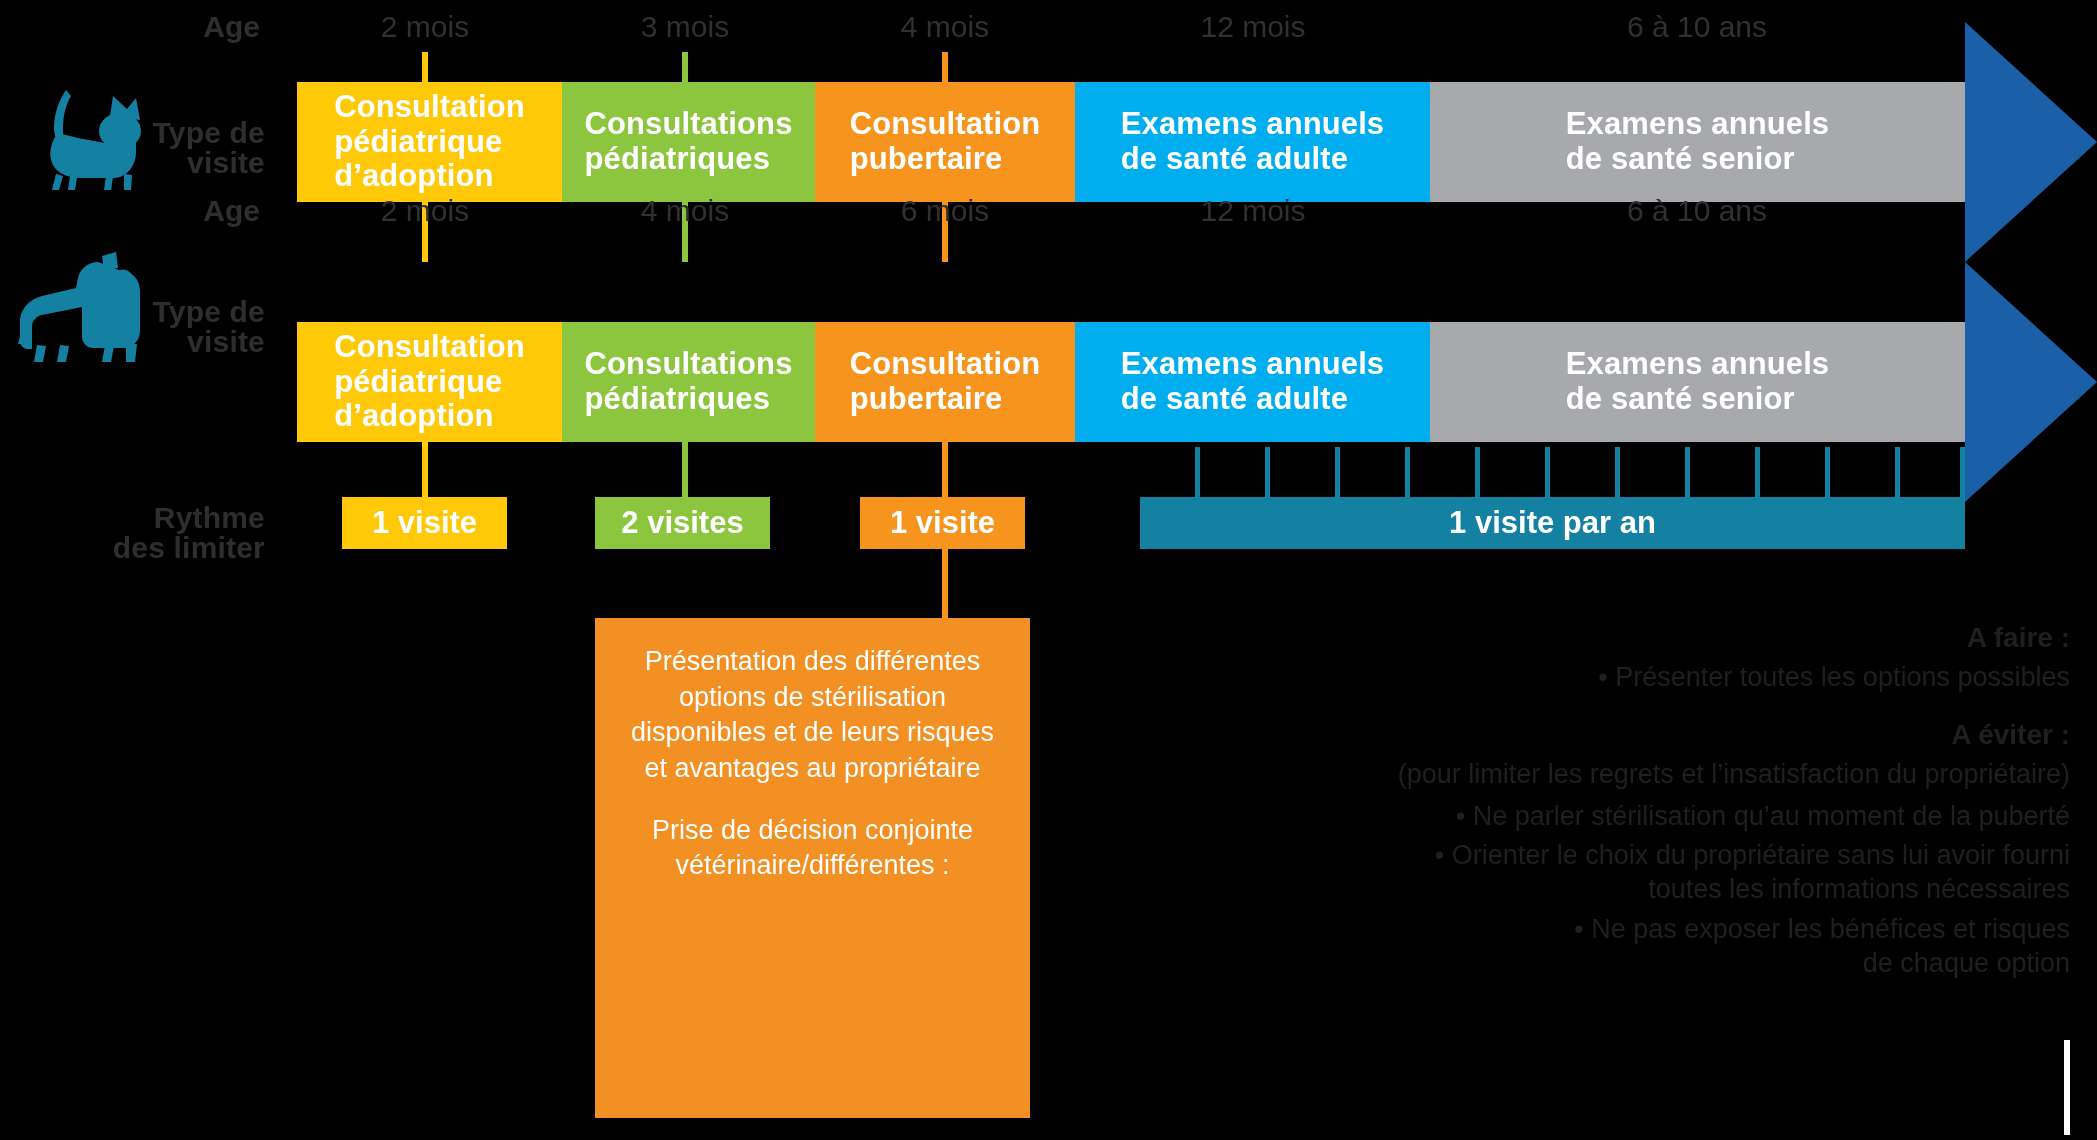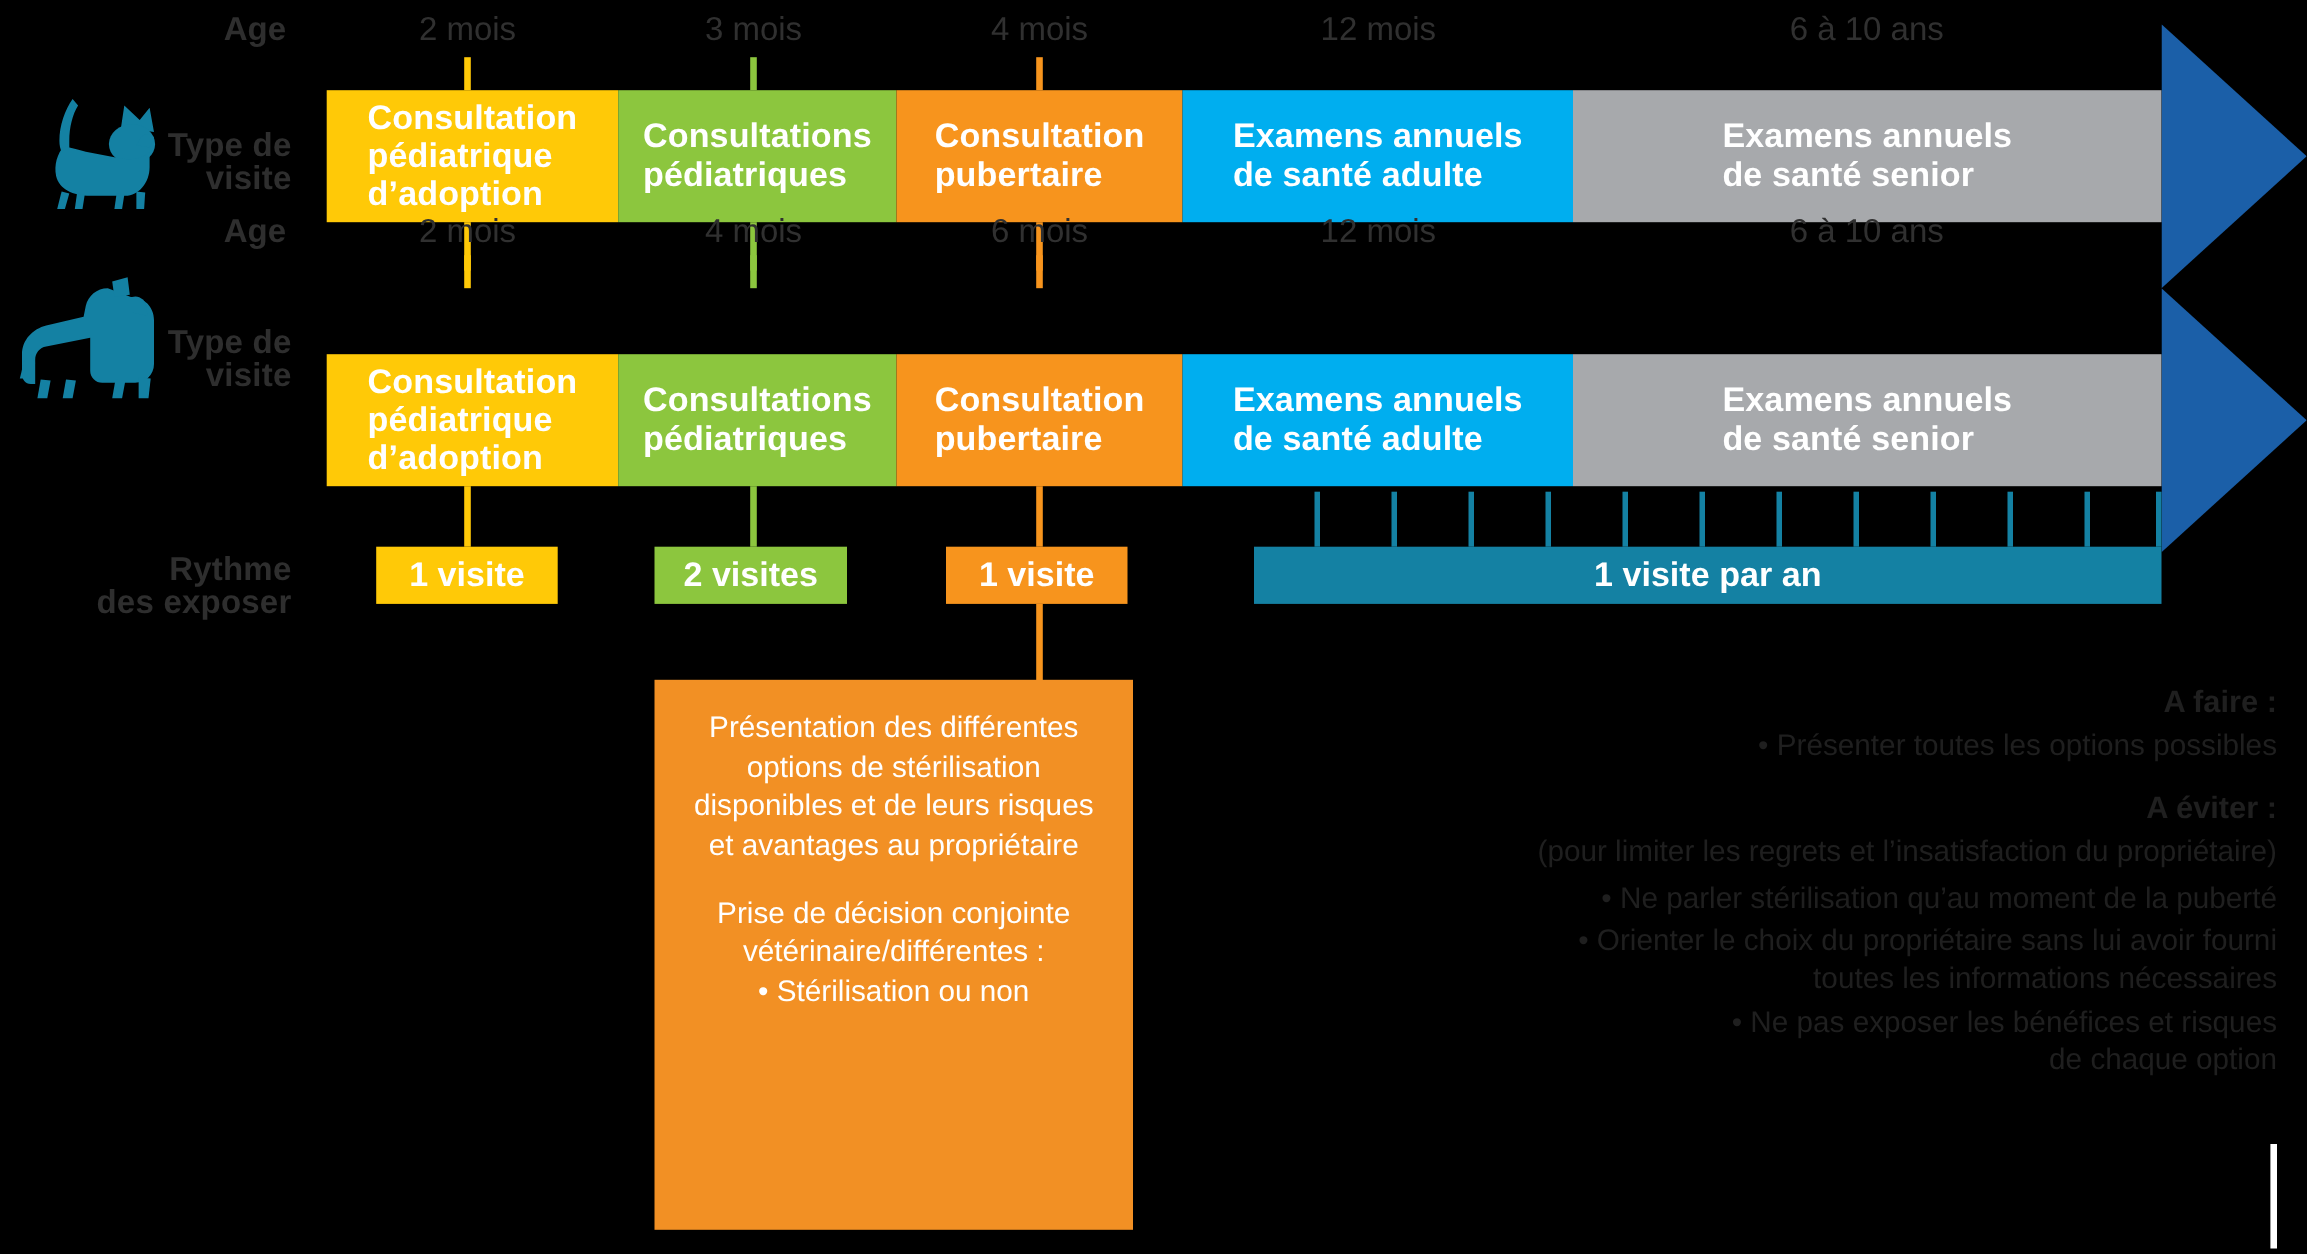--- a/index.html
+++ b/index.html
@@ -171,21 +171,21 @@
 de santé senior</div>
   </div>
 
   <div class="arrow abs" style="left:1965px;top:262px;width:132px;height:240px;">
     <svg viewBox="0 0 132 240" width="132" height="240" aria-hidden="true">
       <polygon points="0,0 132,120 0,240" fill="#1B5FA8"></polygon>
     </svg>
   </div>
 
   <div class="abs rowlabel" style="left:50px;top:503px;width:215px;white-space:pre-line;">Rythme
-des exposer</div>
+des limiter</div>
 
   <div class="vline abs" style="left:422px;top:442px;height:55px;background:#FFC907;"></div>
   <div class="vline abs" style="left:682px;top:442px;height:55px;background:#8CC63E;"></div>
   <div class="vline abs" style="left:942px;top:442px;height:55px;background:#F7941D;"></div>
 
   <div class="chip" style="left:342px;top:497px;width:165px;background:#FFC907;">1 visite</div>
   <div class="chip" style="left:595px;top:497px;width:175px;background:#8CC63E;">2 visites</div>
   <div class="chip" style="left:860px;top:497px;width:165px;background:#F7941D;">1 visite</div>
 
   <div class="tick" style="left:1195px;top:447px;height:50px;"></div>
@@ -202,21 +202,20 @@
   <div class="tick" style="left:1960px;top:447px;height:50px;"></div>
 
   <div class="chip" style="left:1140px;top:497px;width:825px;background:#1481A3;">1 visite par an</div>
 
   <div class="vline abs" style="left:942px;top:549px;height:72px;background:#F7941D;"></div>
 
   <div class="callout" style="left:595px;top:618px;width:435px;height:500px;">
     <p>Présentation des différentes options de stérilisation disponibles et de leurs risques et avantages au propriétaire</p>
     <div class="gap"></div>
     <p>Prise de décision conjointe vétérinaire/différentes :</p>
-    <p>• Stérilisation ou non</p>
   </div>
 
   <div class="advice" style="left:1130px;top:620px;width:940px;">
 
     <div class="hd">A faire :</div>
     <p class="it" style="white-space:pre-line;">• Présenter toutes les options possibles</p>
 
     <div class="spacer"></div>
 
     <div class="hd">A éviter :</div>

